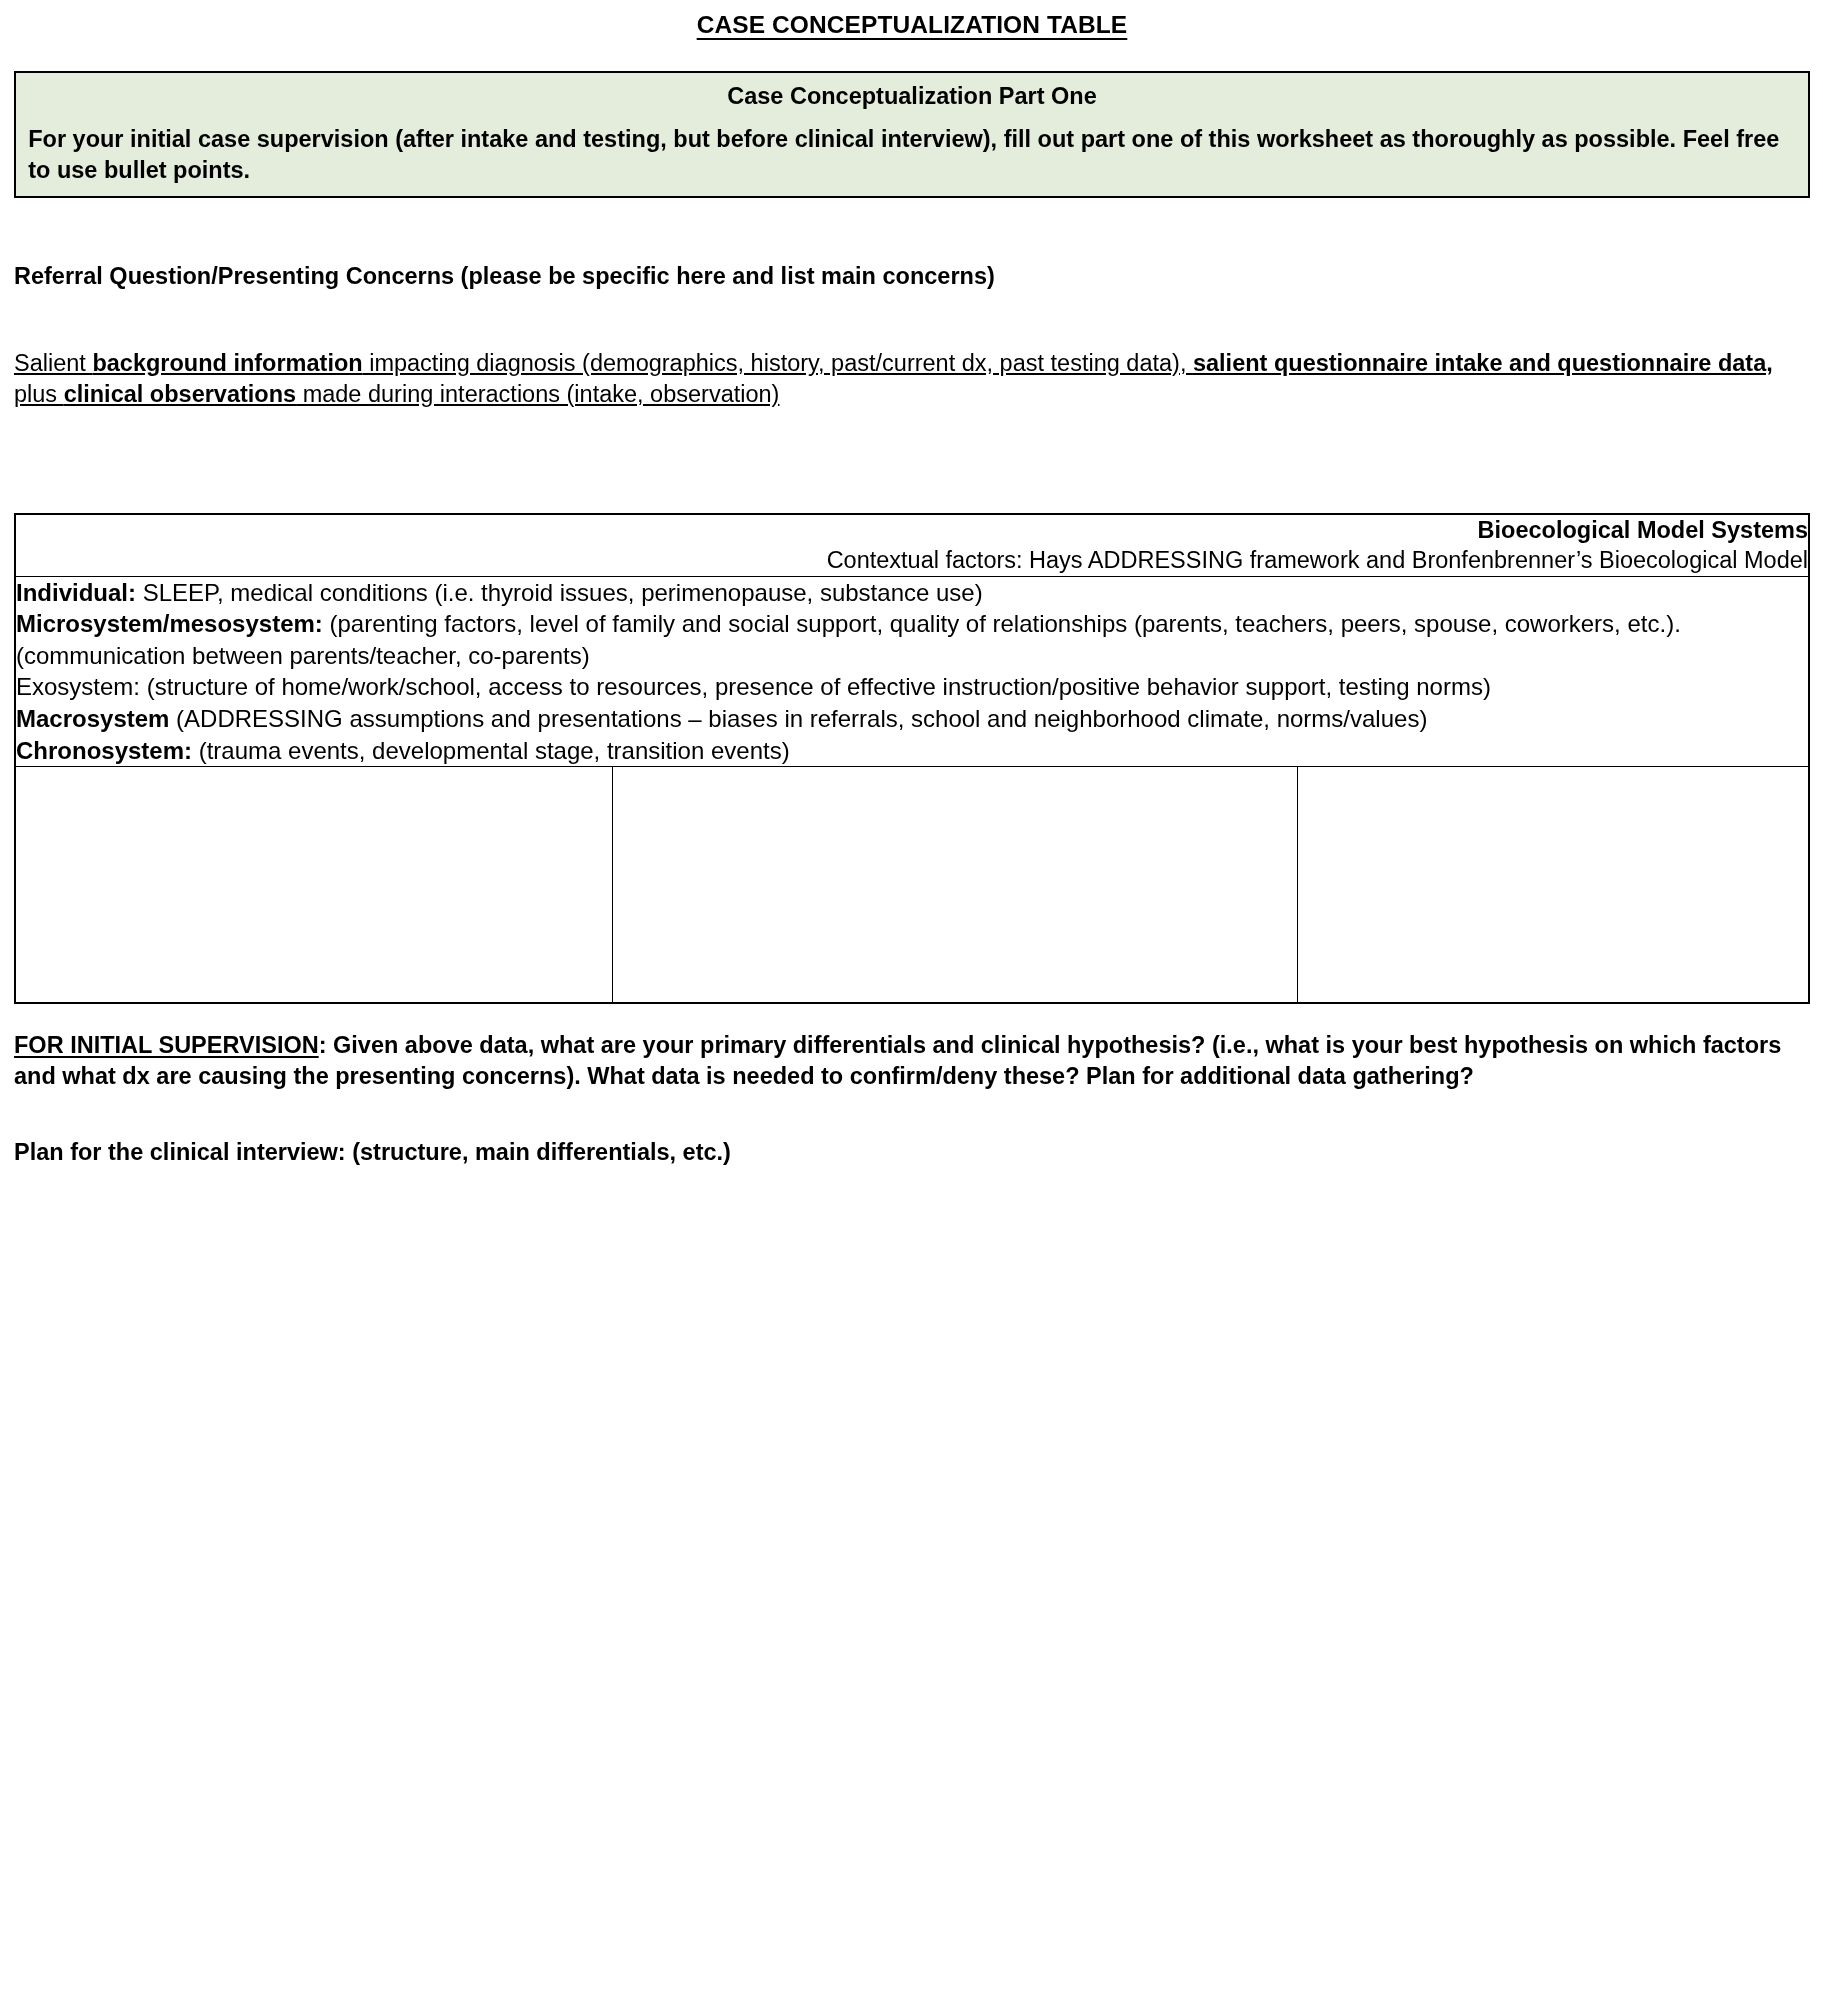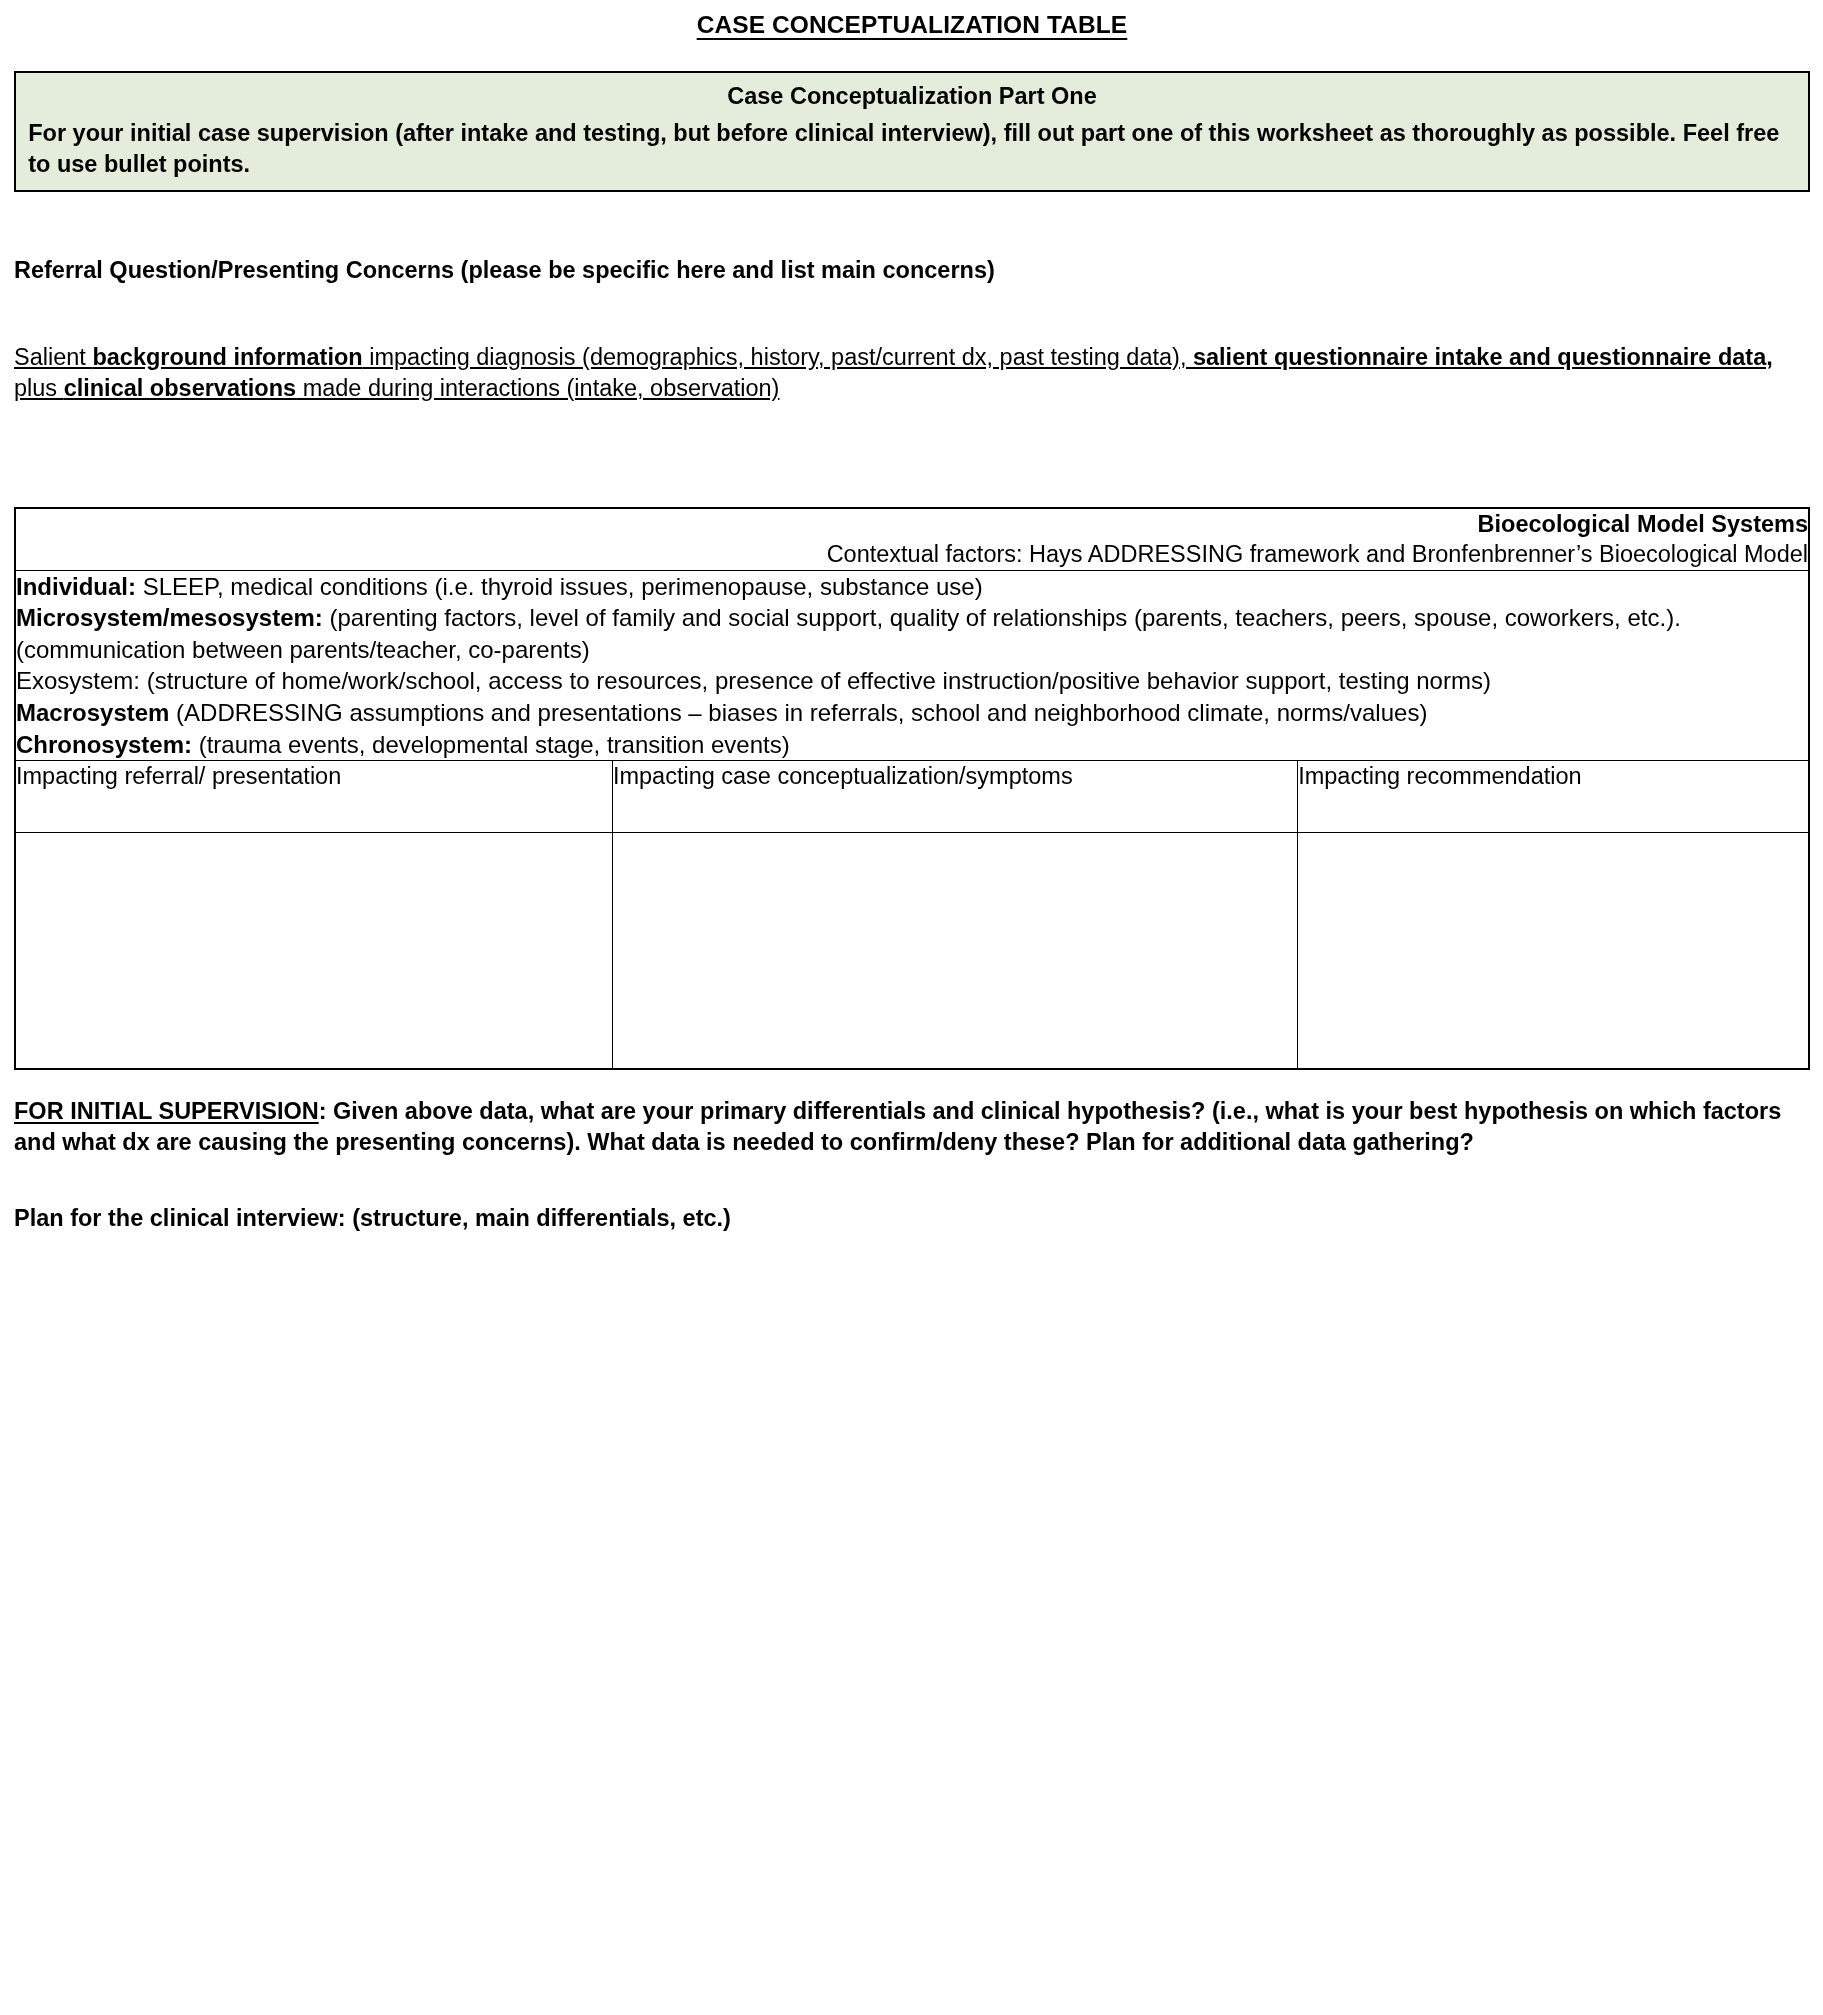--- a/index.html
+++ b/index.html
@@ -41,21 +41,21 @@
     border: 2.4px solid #000000;
     background: #e4ecdb;
     box-sizing: border-box;
     padding: 7.5px 12.2px 10.3px 12.2px;
   }
   .green-box .gb-title {
     text-align: center;
     font-size: 23.5px;
     font-weight: bold;
     line-height: 1.30;
-    margin-bottom: 7px;
+    margin-bottom: 13px;
   }
   .green-box .gb-body {
     font-size: 23.5px;
     font-weight: bold;
     line-height: 1.30;
     text-align: left;
   }
 
   
   .prompt {
@@ -146,25 +146,20 @@
       <tr>
         <td class="cell-systems" colspan="3" id="systems-cell">
             <div><span style="font-weight: bold;">Individual:</span><span> SLEEP, medical conditions (i.e. thyroid issues, perimenopause, substance use)</span></div>
             <div><span style="font-weight: bold;">Microsystem/mesosystem:</span><span> (parenting factors, level of family and social support, quality of relationships (parents, teachers, peers, spouse, coworkers, etc.). (communication between parents/teacher, co-parents)</span></div>
             <div><span style="font-weight: normal; text-align: center;">Exosystem:</span><span> (structure of home/work/school, access to resources, presence of effective instruction/positive behavior support, testing norms)</span></div>
             <div><span style="font-weight: bold;">Macrosystem</span><span> (ADDRESSING assumptions and presentations – biases in referrals, school and neighborhood climate, norms/values)</span></div>
             <div><span style="font-weight: bold;">Chronosystem:</span><span> (trauma events, developmental stage, transition events)</span></div>
           </td>
       </tr>
       <tr>
-        <td class="col-head">Impacting referral/ presentation</td>
-        <td class="col-head">Impacting case conceptualization/symptoms</td>
-        <td class="col-head">Impacting recommendation</td>
-      </tr>
-      <tr>
         <td class="col-head col-blank"></td>
         <td class="col-head col-blank"></td>
         <td class="col-head col-blank"></td>
       </tr>
     </tbody>
   </table>
 
   <div class="prompt bold p-supervision" id="supervision-paragraph"><span class="u">FOR INITIAL SUPERVISION</span><span>: Given above data, what are your primary differentials and clinical hypothesis? (i.e., what is your best hypothesis on which factors and what dx are causing the presenting concerns). What data is needed to confirm/deny these? Plan for additional data gathering?</span></div>
 
   <div class="prompt bold p-plan">Plan for the clinical interview: (structure, main differentials, etc.)</div>

